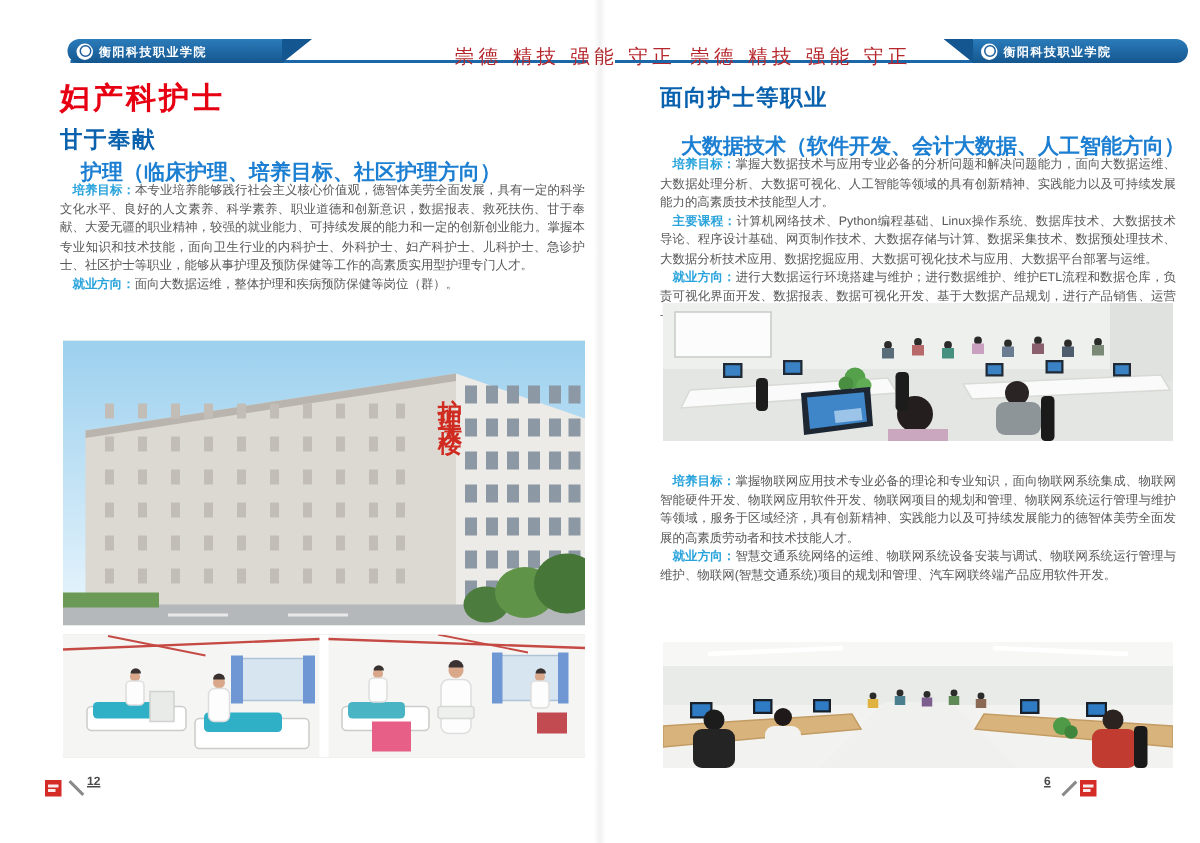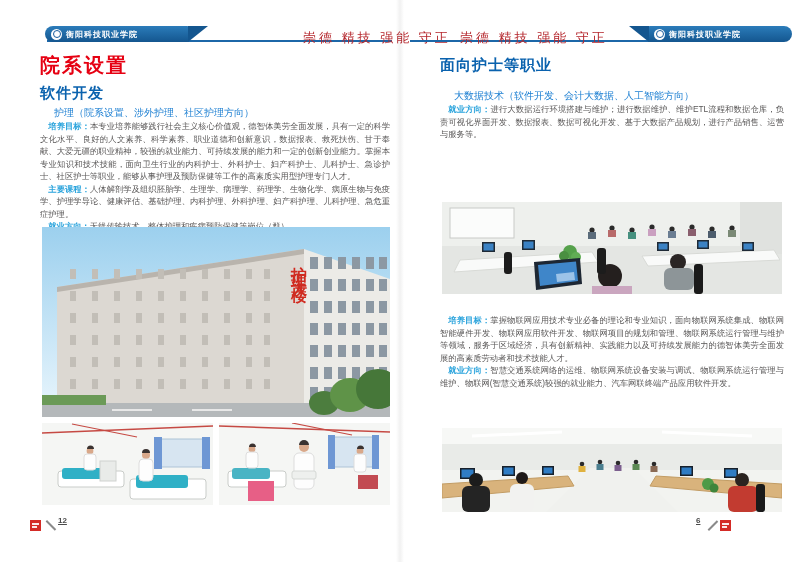--- a/index.html
+++ b/index.html
@@ -18,21 +18,21 @@
   .banner .tail{position:absolute;top:0;width:20px;height:16px;background:#14568f;}
   .banner-left .tail{right:-19px;clip-path:polygon(0 0,100% 0,0 100%);}
   .banner-right .tail{left:-19px;clip-path:polygon(0 0,100% 0,100% 100%);}
   .logo{width:11px;height:11px;border-radius:50%;background:#fff;display:flex;align-items:center;justify-content:center;flex:0 0 auto;}
   .logo-inner{width:6px;height:6px;border:1px solid #1b5e9e;border-radius:50%;}
   .school-name{color:#fff;font-size:8px;font-weight:bold;letter-spacing:1px;white-space:nowrap;}
   .motto{position:absolute;top:29px;font-size:13px;font-weight:normal;color:#b5272d;letter-spacing:3px;white-space:nowrap;margin-left:15px;}
   
   .h1{position:absolute;font-size:20px;font-weight:bold;color:#e60012;letter-spacing:2px;}
   .h2{position:absolute;font-size:15px;font-weight:bold;color:#0a62ae;letter-spacing:1px;}
-  .h3{position:absolute;font-size:10px;font-weight:normal;color:#1c7fd2;}
+  .h3{position:absolute;font-size:14px;font-weight:bold;color:#1c7fd2;}
   
   .text-block{position:absolute;}
   .text-block p{margin:0;text-indent:1em;text-align:justify;font-size:8.3px;line-height:12.5px;color:#595757;}
   .lbl{color:#29a3dc;font-weight:bold;}
   
   .photo{position:absolute;overflow:hidden;background:#dfe3e0;}
   .photo svg{display:block;}
   .building-sign{position:absolute;left:246px;top:26px;writing-mode:vertical-rl;text-orientation:upright;
                  color:#cf2b20;font-size:16px;font-weight:bold;letter-spacing:7px;
                  text-shadow:0 0 1px rgba(255,255,255,.4);}
@@ -54,28 +54,27 @@
     <div class="header-line" style="left:47px;top:40px;width:345px;"></div>
     <div class="banner banner-left">
       <span class="logo">
           <span class="logo-inner"></span>
         </span>
       <span class="school-name">衡阳科技职业学院</span>
       <span class="tail"></span>
     </div>
     <span class="motto" style="left:288px;">崇德 精技 强能 守正</span>
 
-    <div class="h1" style="left:40px;top:52px;">院系设置</div>
-    <div class="h2" style="left:40px;top:84px;">软件开发</div>
-    <div class="h3" style="left:54px;top:106px;">护理（院系设置、涉外护理、社区护理方向）</div>
+    <div class="h1" style="left:40px;top:52px;">妇产科护士</div>
+    <div class="h2" style="left:40px;top:84px;">甘于奉献</div>
+    <div class="h3" style="left:54px;top:106px;">护理（临床护理、培养目标、社区护理方向）</div>
 
     <div class="text-block" style="left:40px;top:120px;width:350px;">
       <p><span class="lbl">培养目标：</span><span>本专业培养能够践行社会主义核心价值观，德智体美劳全面发展，具有一定的科学文化水平、良好的人文素养、科学素养、职业道德和创新意识，数据报表、救死扶伤、甘于奉献、大爱无疆的职业精神，较强的就业能力、可持续发展的能力和一定的创新创业能力。掌握本专业知识和技术技能，面向卫生行业的内科护士、外科护士、妇产科护士、儿科护士、急诊护士、社区护士等职业，能够从事护理及预防保健等工作的高素质实用型护理专门人才。</span></p>
-      <p><span class="lbl">主要课程：</span><span>人体解剖学及组织胚胎学、生理学、病理学、药理学、生物化学、病原生物与免疫学、护理学导论、健康评估、基础护理、内科护理、外科护理、妇产科护理、儿科护理、急危重症护理。</span></p>
-      <p><span class="lbl">就业方向：</span><span>无线传输技术，整体护理和疾病预防保健等岗位（群）。</span></p>
+      <p><span class="lbl">就业方向：</span><span>面向大数据运维，整体护理和疾病预防保健等岗位（群）。</span></p>
     </div>
 
     <div class="photo" style="left:42px;top:227px;width:348px;height:190px;">
       <svg width="348" height="190" viewBox="0 0 348 190">
         <defs>
           <linearGradient id="sky" x1="0" y1="0" x2="0" y2="1">
             <stop offset="0" stop-color="#9cd0ee"></stop>
               <stop offset="1" stop-color="#eaf6fd"></stop>
           </linearGradient>
           <g id="wincol">
@@ -205,20 +204,22 @@
       <span class="logo">
           <span class="logo-inner"></span>
         </span>
       <span class="school-name">衡阳科技职业学院</span>
     </div>
 
     <div class="h2" style="left:40px;top:56px;">面向护士等职业</div>
 
     <div class="h3" style="left:54px;top:89px;">大数据技术（软件开发、会计大数据、人工智能方向）</div>
     <div class="text-block" style="left:40px;top:103px;width:344px;">
+      <p><span class="lbl">培养目标：</span><span>掌握大数据技术与应用专业必备的分析问题和解决问题能力，面向大数据运维、大数据处理分析、大数据可视化、人工智能等领域的具有创新精神、实践能力以及可持续发展能力的高素质技术技能型人才。</span></p>
+      <p><span class="lbl">主要课程：</span><span>计算机网络技术、Python编程基础、Linux操作系统、数据库技术、大数据技术导论、程序设计基础、网页制作技术、大数据存储与计算、数据采集技术、数据预处理技术、大数据分析技术应用、数据挖掘应用、大数据可视化技术与应用、大数据平台部署与运维。</span></p>
       <p><span class="lbl">就业方向：</span><span>进行大数据运行环境搭建与维护；进行数据维护、维护ETL流程和数据仓库，负责可视化界面开发、数据报表、数据可视化开发、基于大数据产品规划，进行产品销售、运营与服务等。</span></p>
     </div>
 
     <div class="photo" style="left:42px;top:202px;width:340px;height:92px;">
       <svg width="340" height="92" viewBox="0 0 340 92">
         <rect width="340" height="92" fill="#eef0ed"></rect>
         <rect x="0" y="44" width="340" height="48" fill="#e4e6e3"></rect>
         <rect x="8" y="6" width="64" height="30" fill="#fbfcfb" stroke="#c8cac7"></rect>
         <rect x="298" y="0" width="42" height="52" fill="#e0e2df"></rect>
         <g>
@@ -298,21 +299,21 @@
           <rect x="222" y="66" width="30" height="22" rx="6" fill="#8d9598"></rect>
           <rect x="252" y="62" width="9" height="30" rx="3" fill="#1a1a1a"></rect>
         </g>
         <rect x="155" y="46" width="9" height="26" rx="3" fill="#1c1c1c"></rect>
         <rect x="62" y="50" width="8" height="22" rx="3" fill="#1c1c1c"></rect>
       </svg>
     </div>
 
     <div class="text-block" style="left:40px;top:314px;width:344px;">
       <p><span class="lbl">培养目标：</span><span>掌握物联网应用技术专业必备的理论和专业知识，面向物联网系统集成、物联网智能硬件开发、物联网应用软件开发、物联网项目的规划和管理、物联网系统运行管理与维护等领域，服务于区域经济，具有创新精神、实践能力以及可持续发展能力的德智体美劳全面发展的高素质劳动者和技术技能人才。</span></p>
-      <p><span class="lbl">就业方向：</span><span>智慧交通系统网络的运维、物联网系统设备安装与调试、物联网系统运行管理与维护、物联网(智慧交通系统)较强的就业能力、汽车网联终端产品应用软件开发。</span></p>
+      <p><span class="lbl">就业方向：</span><span>智慧交通系统网络的运维、物联网系统设备安装与调试、物联网系统运行管理与维护、物联网(智慧交通系统)项目的规划和管理、汽车网联终端产品应用软件开发。</span></p>
     </div>
 
     <div class="photo" style="left:42px;top:428px;width:340px;height:84px;">
       <svg width="340" height="84" viewBox="0 0 340 84">
         <rect width="340" height="84" fill="#f2f3f0"></rect>
         <rect x="0" y="0" width="340" height="16" fill="#f7f8f6"></rect>
         <line x1="30" y1="8" x2="120" y2="4" stroke="#ffffff" stroke-width="3"></line>
         <line x1="220" y1="4" x2="310" y2="8" stroke="#ffffff" stroke-width="3"></line>
         <rect x="0" y="16" width="340" height="26" fill="#e9ebe8"></rect>
         <polygon points="148,40 192,40 236,84 104,84" fill="#f0f1ee"></polygon>

